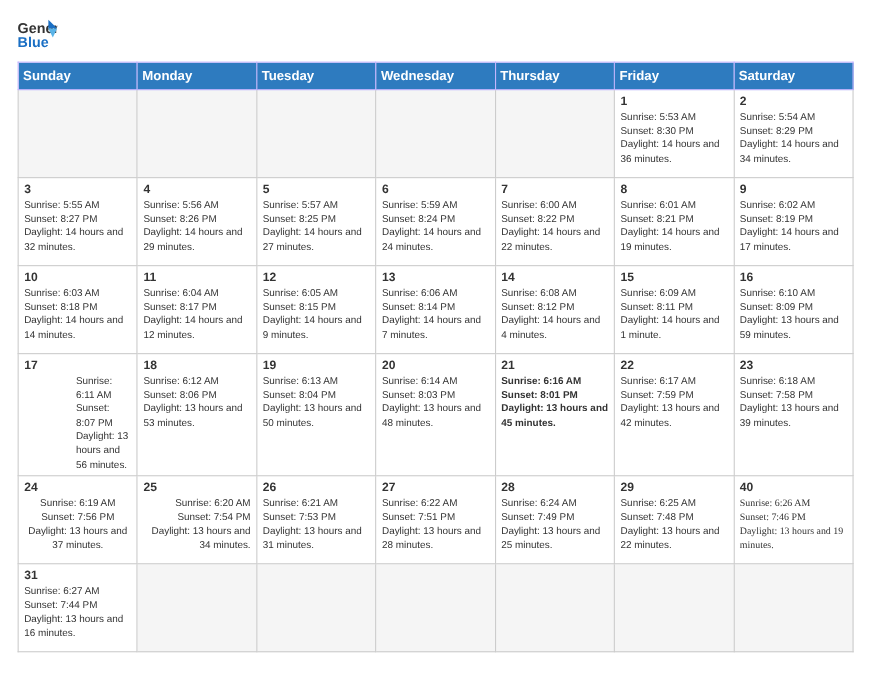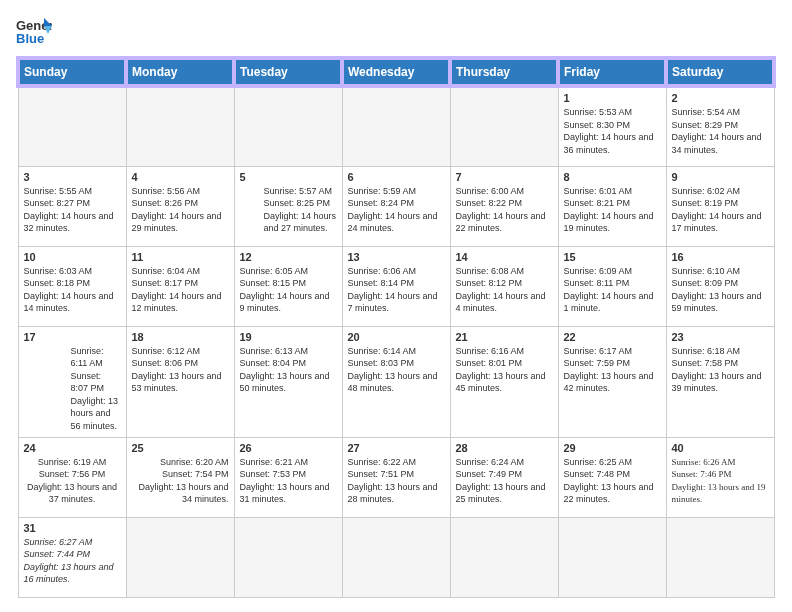--- a/index.html
+++ b/index.html
@@ -43,21 +43,21 @@
       border-collapse: collapse;
       table-layout: fixed;
     }
     thead tr th {
       background: #2e7bbf;
       color: #fff;
       font-size: 12px;
       font-weight: bold;
       padding: 5px 4px;
       text-align: left;
-      border: 4px solid #c4b5fd;
+      border: 1px solid #c4b5fd;
     }
     tbody tr td {
       border: 1px solid #ccc;
       vertical-align: top;
       padding: 4px 5px;
       font-size: 9.5px;
       color: #333;
       height: 80px;
       background: #fff;
     }
@@ -134,21 +134,21 @@
 Daylight: 14 hours and 32 minutes.</div>
         </td>
         <td>
           <span class="day-num">4</span>
           <div class="day-info" style="white-space: pre-line;">Sunrise: 5:56 AM
 Sunset: 8:26 PM
 Daylight: 14 hours and 29 minutes.</div>
         </td>
         <td>
           <span class="day-num">5</span>
-          <div class="day-info" style="white-space: pre-line; margin-left: 24px;">Sunrise: 5:57 AM
+          <div class="day-info" style="white-space: pre-line;">Sunrise: 5:57 AM
 Sunset: 8:25 PM
 Daylight: 14 hours and 27 minutes.</div>
         </td>
         <td>
           <span class="day-num">6</span>
           <div class="day-info" style="white-space: pre-line;">Sunrise: 5:59 AM
 Sunset: 8:24 PM
 Daylight: 14 hours and 24 minutes.</div>
         </td>
         <td>
@@ -234,21 +234,21 @@
 Daylight: 13 hours and 50 minutes.</div>
         </td>
         <td>
           <span class="day-num">20</span>
           <div class="day-info" style="white-space: pre-line;">Sunrise: 6:14 AM
 Sunset: 8:03 PM
 Daylight: 13 hours and 48 minutes.</div>
         </td>
         <td>
           <span class="day-num">21</span>
-          <div class="day-info" style="white-space: pre-line;">Sunrise: 6:16 AM
+          <div class="day-info" style="white-space: pre-line; font-weight: bold;">Sunrise: 6:16 AM
 Sunset: 8:01 PM
 Daylight: 13 hours and 45 minutes.</div>
         </td>
         <td>
           <span class="day-num">22</span>
           <div class="day-info" style="white-space: pre-line;">Sunrise: 6:17 AM
 Sunset: 7:59 PM
 Daylight: 13 hours and 42 minutes.</div>
         </td>
         <td>
@@ -298,21 +298,21 @@
         <td>
           <span class="day-num">40</span>
           <div class="day-info" style="white-space: pre-line; font-family: Liberation Serif, serif;">Sunrise: 6:26 AM
 Sunset: 7:46 PM
 Daylight: 13 hours and 19 minutes.</div>
         </td>
       </tr>
       <tr>
         <td>
           <span class="day-num">31</span>
-          <div class="day-info" style="white-space: pre-line; font-style: italic;">Sunrise: 6:27 AM
+          <div class="day-info" style="white-space: pre-line;">Sunrise: 6:27 AM
 Sunset: 7:44 PM
 Daylight: 13 hours and 16 minutes.</div>
         </td>
         <td class="empty"></td>
         <td class="empty"></td>
         <td class="empty"></td>
         <td class="empty"></td>
         <td class="empty"></td>
         <td class="empty"></td>
       </tr>

